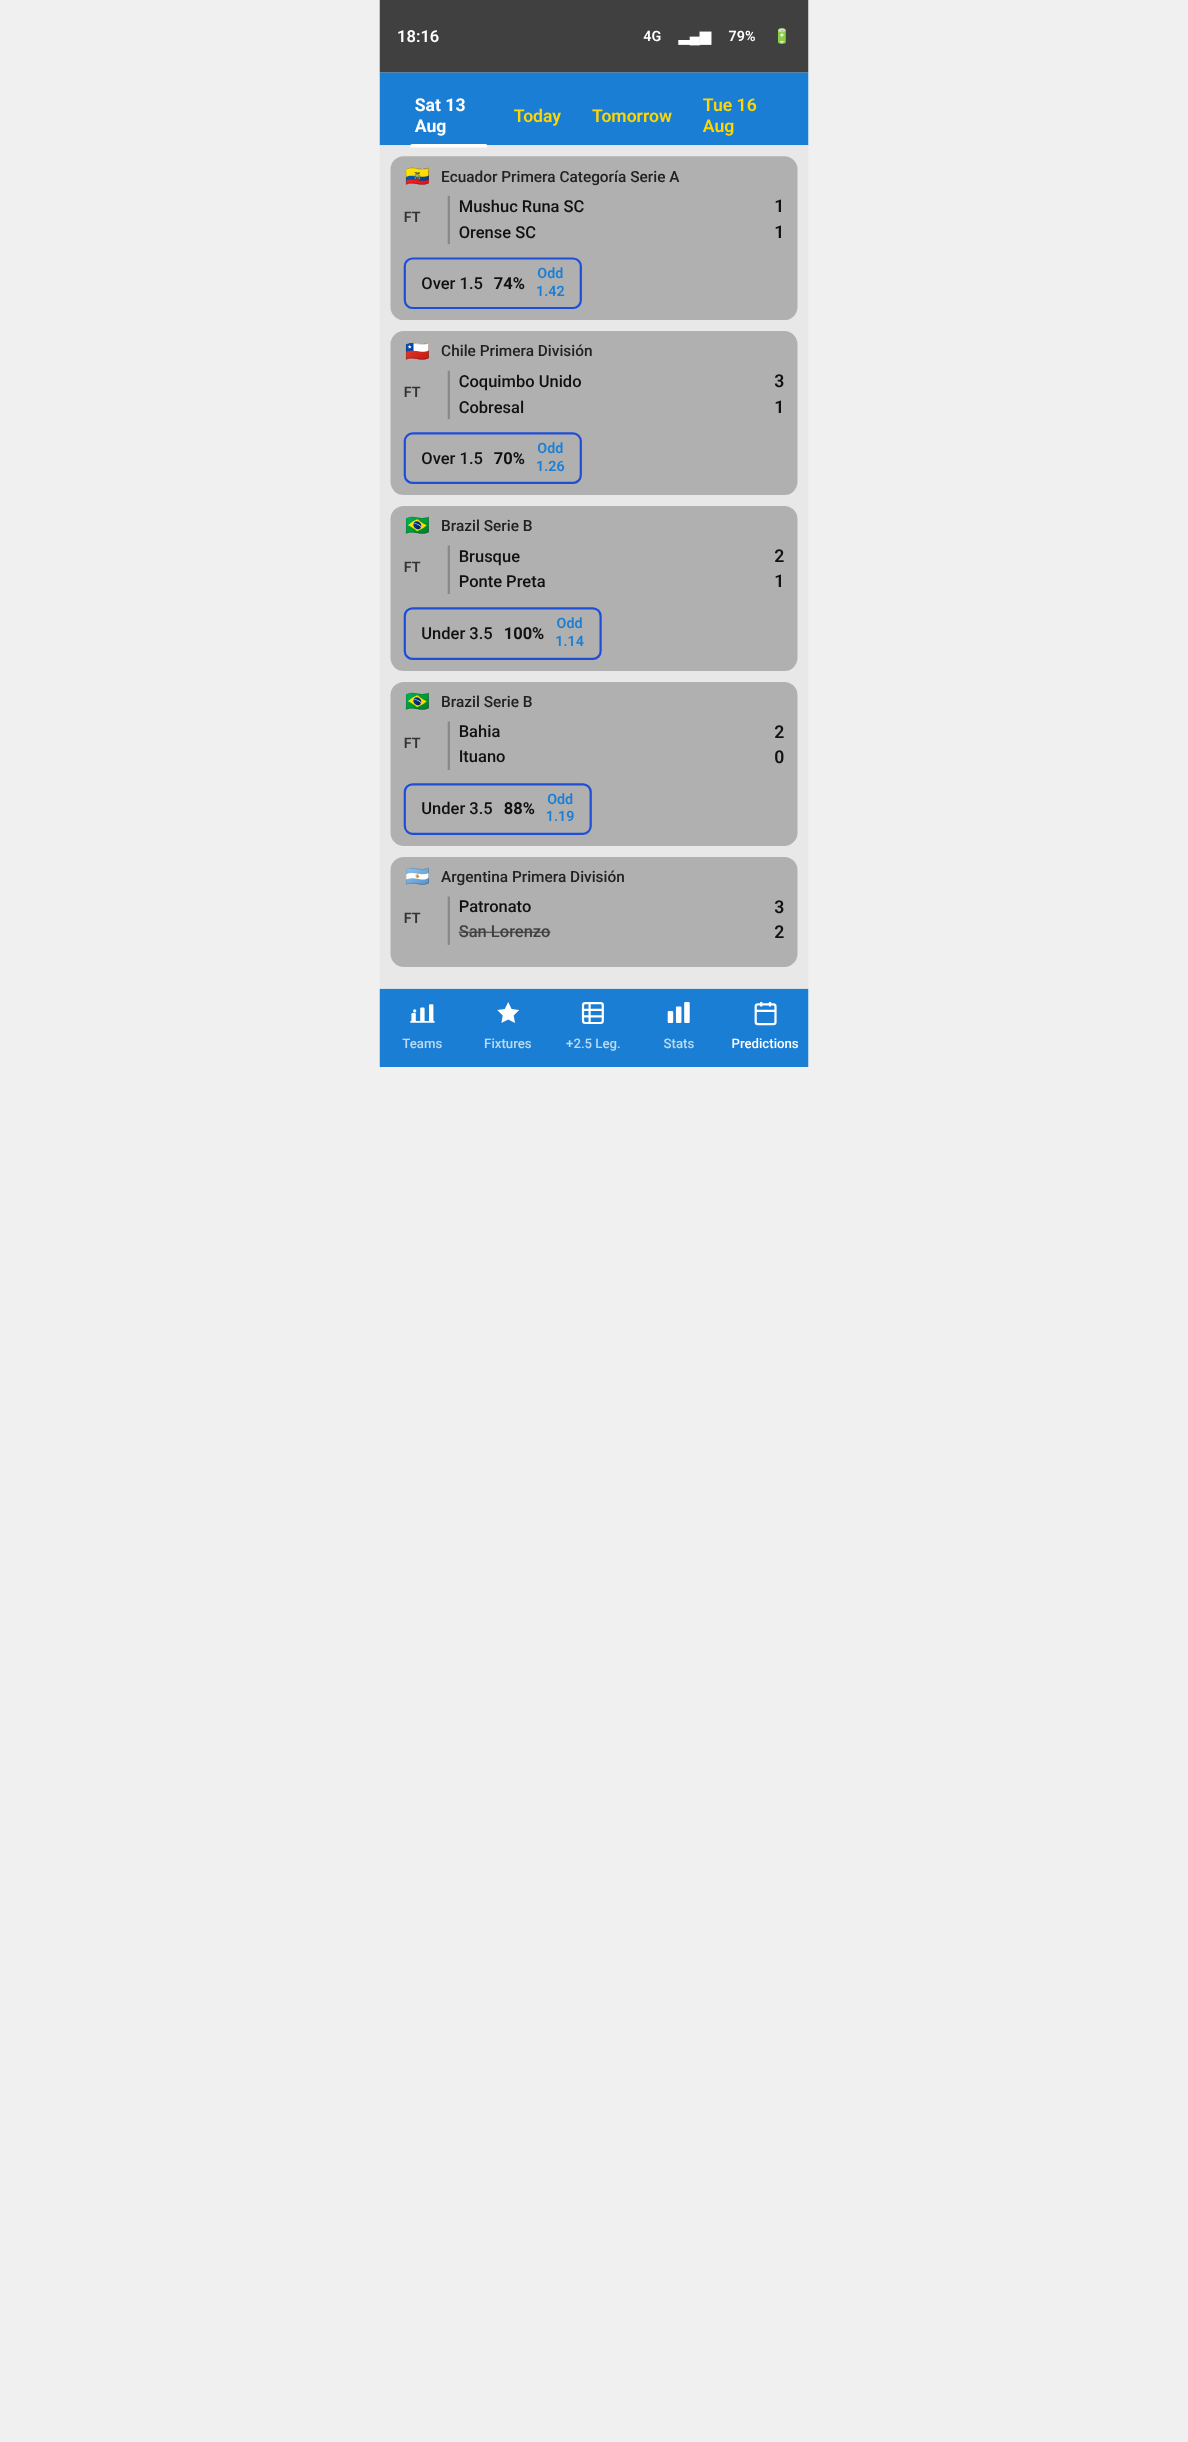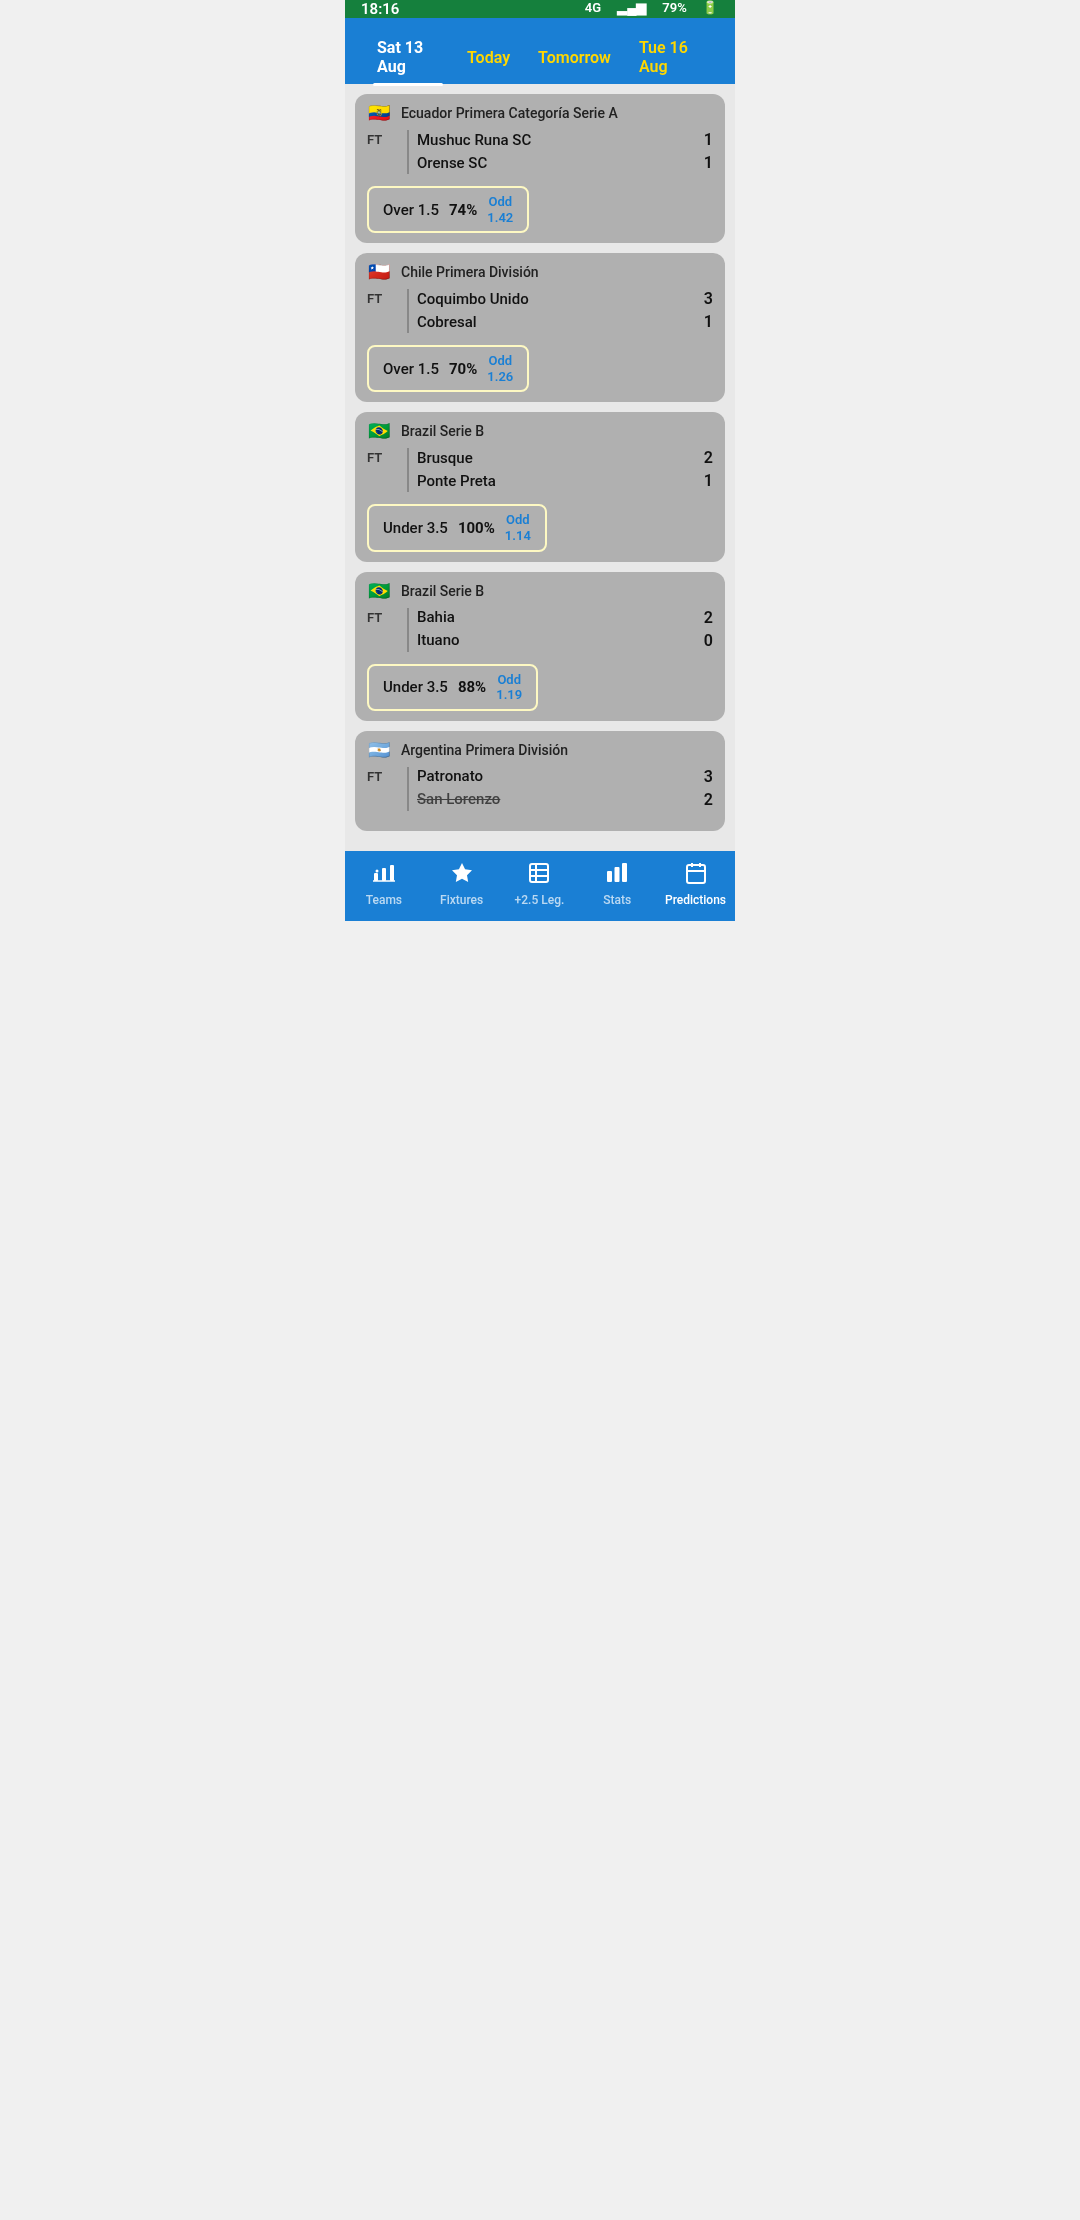--- a/index.html
+++ b/index.html
@@ -7,25 +7,25 @@
     body {
       font-family: -apple-system, BlinkMacSystemFont, 'Segoe UI', Roboto, sans-serif;
       background: #f0f0f0;
       width: 390px;
       margin: 0 auto;
       position: relative;
     }
 
     
     .status-bar {
-      background: #15803d;
+      background: #404040;
       display: flex;
       justify-content: space-between;
-      align-items: flex-start;
-      padding: 0 16px;
+      align-items: center;
+      padding: 24px 16px;
       color: white;
       font-size: 15px;
       font-weight: 600;
     }
     .status-right {
       display: flex;
       align-items: center;
       gap: 16px;
       font-size: 13px;
     }
@@ -116,21 +116,21 @@
     .match-row {
       display: flex;
       align-items: flex-start;
       margin-bottom: 10px;
     }
     .ft-label {
       font-size: 13px;
       color: #333;
       font-weight: 600;
       width: 32px;
-      margin-top: 2px;
+      margin-top: 13px;
       flex-shrink: 0;
     }
     .divider-line {
       width: 2px;
       background: #888;
       margin: 0 8px;
       align-self: stretch;
       min-height: 44px;
     }
     .teams-col {
@@ -155,21 +155,21 @@
       font-weight: 600;
       min-width: 20px;
       text-align: right;
     }
 
     
     .prediction-badge {
       display: inline-flex;
       align-items: center;
       gap: 10px;
-      border: 2px solid #fef9c3;
+      border: 2px solid #1d4ed8;
       border-radius: 8px;
       padding: 6px 14px;
       background: transparent;
       margin-top: 2px;
     }
     .pred-type {
       font-size: 15px;
       color: #111;
       font-weight: 500;
     }

